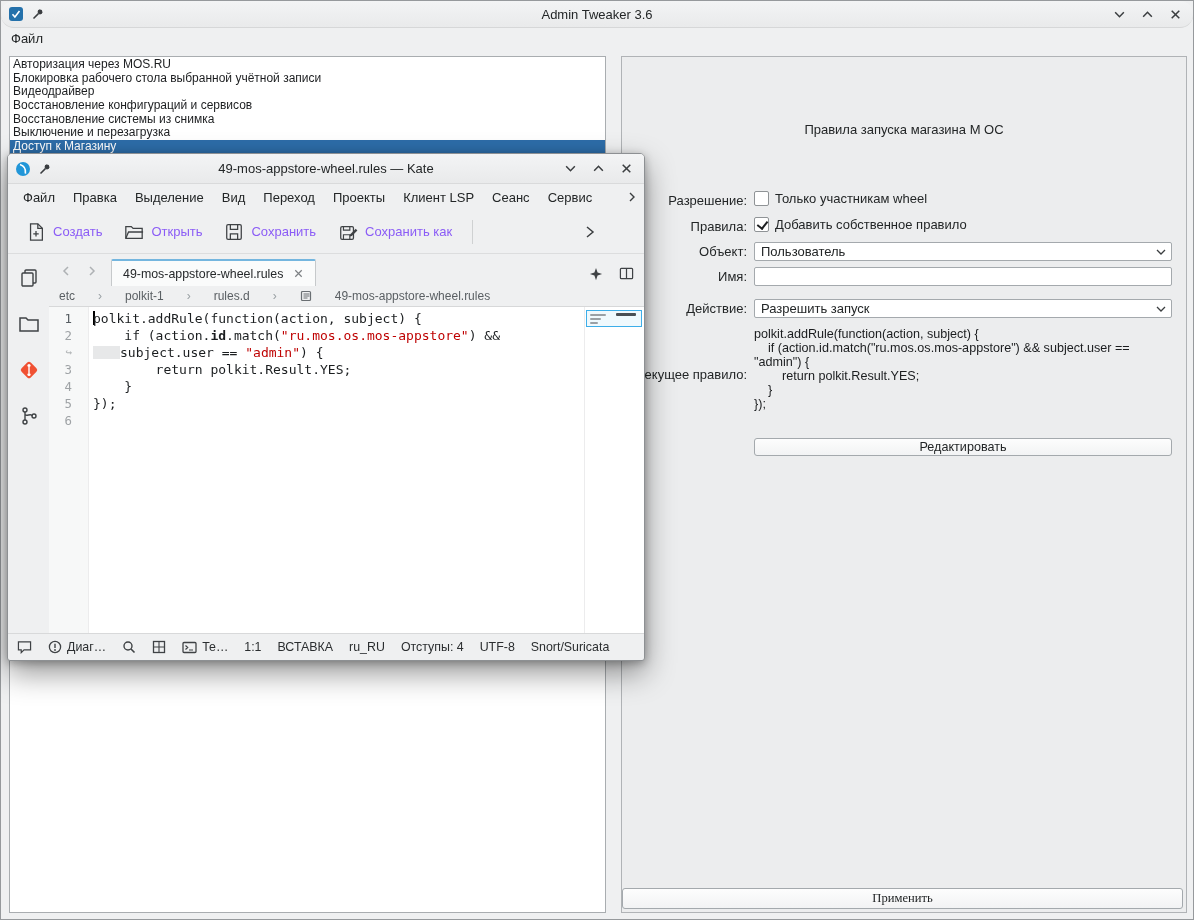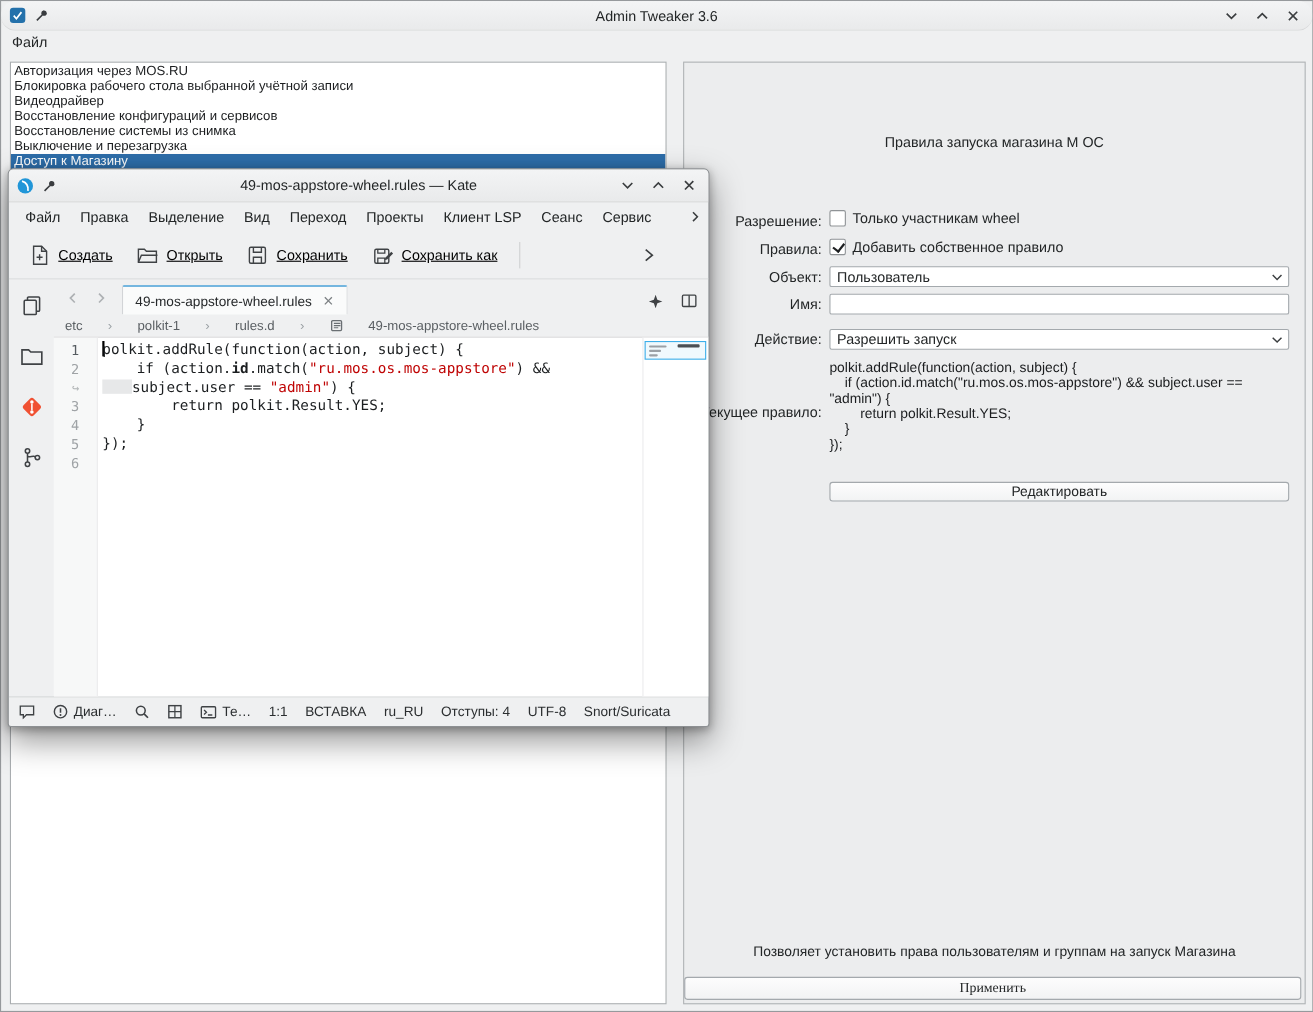--- a/index.html
+++ b/index.html
@@ -40,21 +40,21 @@
   .panel-footer{position:absolute;left:0;right:0;top:801px;text-align:center;font-size:12.6px;color:#232627;}
   .apply-btn{position:absolute;left:0;top:831px;width:561px;height:21px;font-family:Liberation Serif, serif;}
 
   
   .kate{position:absolute;left:7px;top:153px;width:638px;height:508px;background:#eff0f1;border:1px solid #8d9093;border-radius:5px 5px 3px 3px;box-shadow:0 12px 30px rgba(0,0,0,.42),0 2px 8px rgba(0,0,0,.28);display:flex;flex-direction:column;z-index:10;overflow:hidden;}
   .kate-titlebar{height:30px;background:linear-gradient(#f3f4f5,#e9eaeb);border-bottom:1px solid #d9dadb;position:relative;display:flex;align-items:center;flex:0 0 auto;}
   .kate-menubar{height:26px;display:flex;align-items:center;padding-left:6px;flex:0 0 auto;}
   .kmenu-item{padding:3px 9px;color:#232627;}
   .kmenu-overflow{margin-left:auto;margin-right:6px;}
   .kate-toolbar{height:44px;display:flex;align-items:center;padding-left:12px;gap:10px;flex:0 0 auto;border-bottom:1px solid #dcddde;}
-  .tool-btn{display:flex;align-items:center;gap:7px;padding:5px 6px;border-radius:3px;color:#000000;text-decoration:underline;}
+  .tool-btn{display:flex;align-items:center;gap:7px;padding:5px 6px;border-radius:3px;color:#8b5cf6;}
   .tool-sep{width:1px;height:24px;background:#cfd1d2;margin:0 4px;}
   .tool-overflow{margin-left:auto;margin-right:46px;}
   .kate-body{flex:1;display:flex;min-height:0;}
   .kate-sidebar{width:41px;display:flex;flex-direction:column;align-items:center;padding-top:12px;gap:22px;flex:0 0 auto;}
   .side-btn{width:24px;height:24px;display:flex;align-items:center;justify-content:center;}
   .kate-main{flex:1;display:flex;flex-direction:column;min-width:0;}
   .kate-tabbar{height:32px;display:flex;align-items:flex-end;padding-left:4px;flex:0 0 auto;}
   .tab-nav{width:26px;height:26px;display:flex;align-items:center;justify-content:center;margin-bottom:2px;}
   .tab{display:flex;align-items:center;gap:10px;height:27px;padding:0 11px;margin-left:6px;background:#fafbfb;border:1px solid #c6c9cb;border-bottom:none;border-top:2px solid #74b6df;border-radius:2px 2px 0 0;font-size:12.4px;color:#26292b;}
   .tabbar-right{margin-left:auto;display:flex;align-items:center;gap:16px;padding-right:10px;margin-bottom:5px;}
@@ -179,21 +179,20 @@
       <div class="flabel">Текущее правило:</div>
     </div>
     <div class="rule-text">polkit.addRule(function(action, subject) {
     if (action.id.match("ru.mos.os.mos-appstore") &amp;&amp; subject.user ==
 "admin") {
         return polkit.Result.YES;
     }
 });</div>
 
     <div class="btn edit-btn">Редактировать</div>
-    <div class="panel-footer">Позволяет установить права пользователям и группам на запуск Магазина</div>
     <div class="btn apply-btn">Применить</div>
   </div>
 </div>
 
 <div class="kate">
 
   <div class="kate-titlebar">
     <span class="tb-left">
       <svg width="16" height="16" viewBox="0 0 16 16">
           <circle cx="8" cy="8" r="7" fill="#2196d8"></circle>

